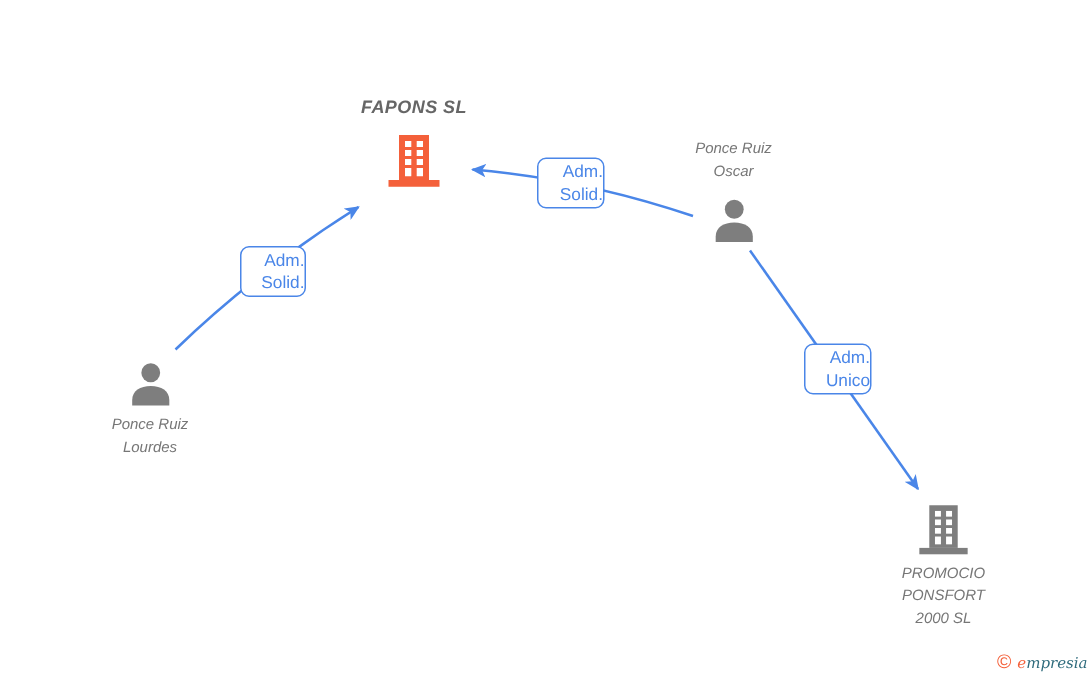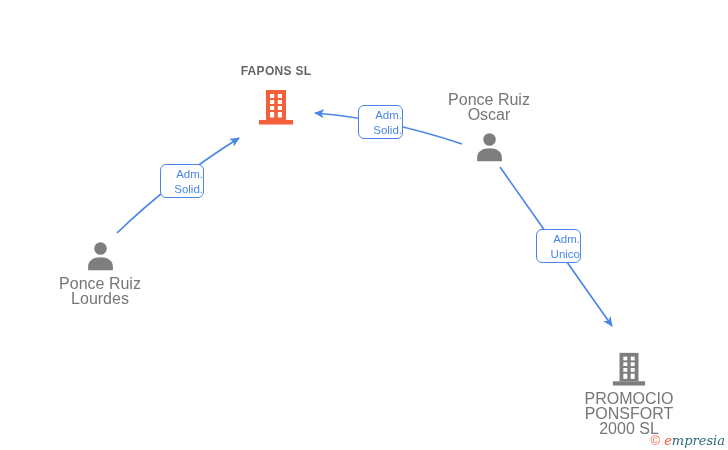--- a/index.html
+++ b/index.html
@@ -22,23 +22,24 @@
   }
   svg.edges path.edge {
     fill: none;
     stroke: var(--edge-blue);
     stroke-width: 1.7;
   }
   .node {
     position: absolute;
     width: 110px;
     text-align: center;
+    font-style: italic;
   }
   .node-label {
-    font-size: 16px;
+    font-size: 10px;
     line-height: 15px;
     color: var(--label-gray);
     white-space: pre-line;
   }
   .node-label.title {
     font-weight: bold;
     color: var(--title-gray);
     font-size: 12px;
     letter-spacing: 0.3px;
     margin-bottom: 8px;
@@ -72,21 +73,21 @@
     gap: 4px;
     cursor: pointer;
   }
   .footer .copy {
     color: var(--accent-orange);
     font-size: 13px;
   }
   .footer .brand {
     font-family: "DejaVu Serif", serif;
     font-style: italic;
-    font-size: 13px;
+    font-size: 10px;
     margin-top: 16px;
   }
   .footer .brand-e { color: var(--accent-orange); }
   .footer .brand-rest { color: var(--logo-teal); }
 </style>
 </head>
 <body>
 
 <div class="canvas">
 
@@ -140,21 +141,21 @@
         <g class="person-fill">
           <circle cx="20" cy="9.5" r="7.6"></circle>
           <path d="M5,36 V31.5 C5,24.2 11.5,20.2 20,20.2 C28.5,20.2 35,24.2 35,31.5 V36 Z"></path>
         </g>
       </svg>
     </div>
     <div class="node-label below">Ponce Ruiz
 Lourdes</div>
   </div>
 
-  <div class="node" style="left:574px; top:350px;">
+  <div class="node" style="left:574px; top:334px;">
     <div class="icon-wrap">
       <svg viewBox="0 0 40 38" width="40" height="36">
         <rect class="b-fill-gray" x="10" y="3" width="20" height="30"></rect>
         <rect class="b-fill-gray" x="3" y="33" width="34" height="4.5"></rect>
         <g class="win">
           <rect x="14" y="7" width="4.2" height="4"></rect>
             <rect x="21.8" y="7" width="4.2" height="4"></rect>
           <rect x="14" y="13" width="4.2" height="4"></rect>
             <rect x="21.8" y="13" width="4.2" height="4"></rect>
           <rect x="14" y="19" width="4.2" height="4"></rect>

